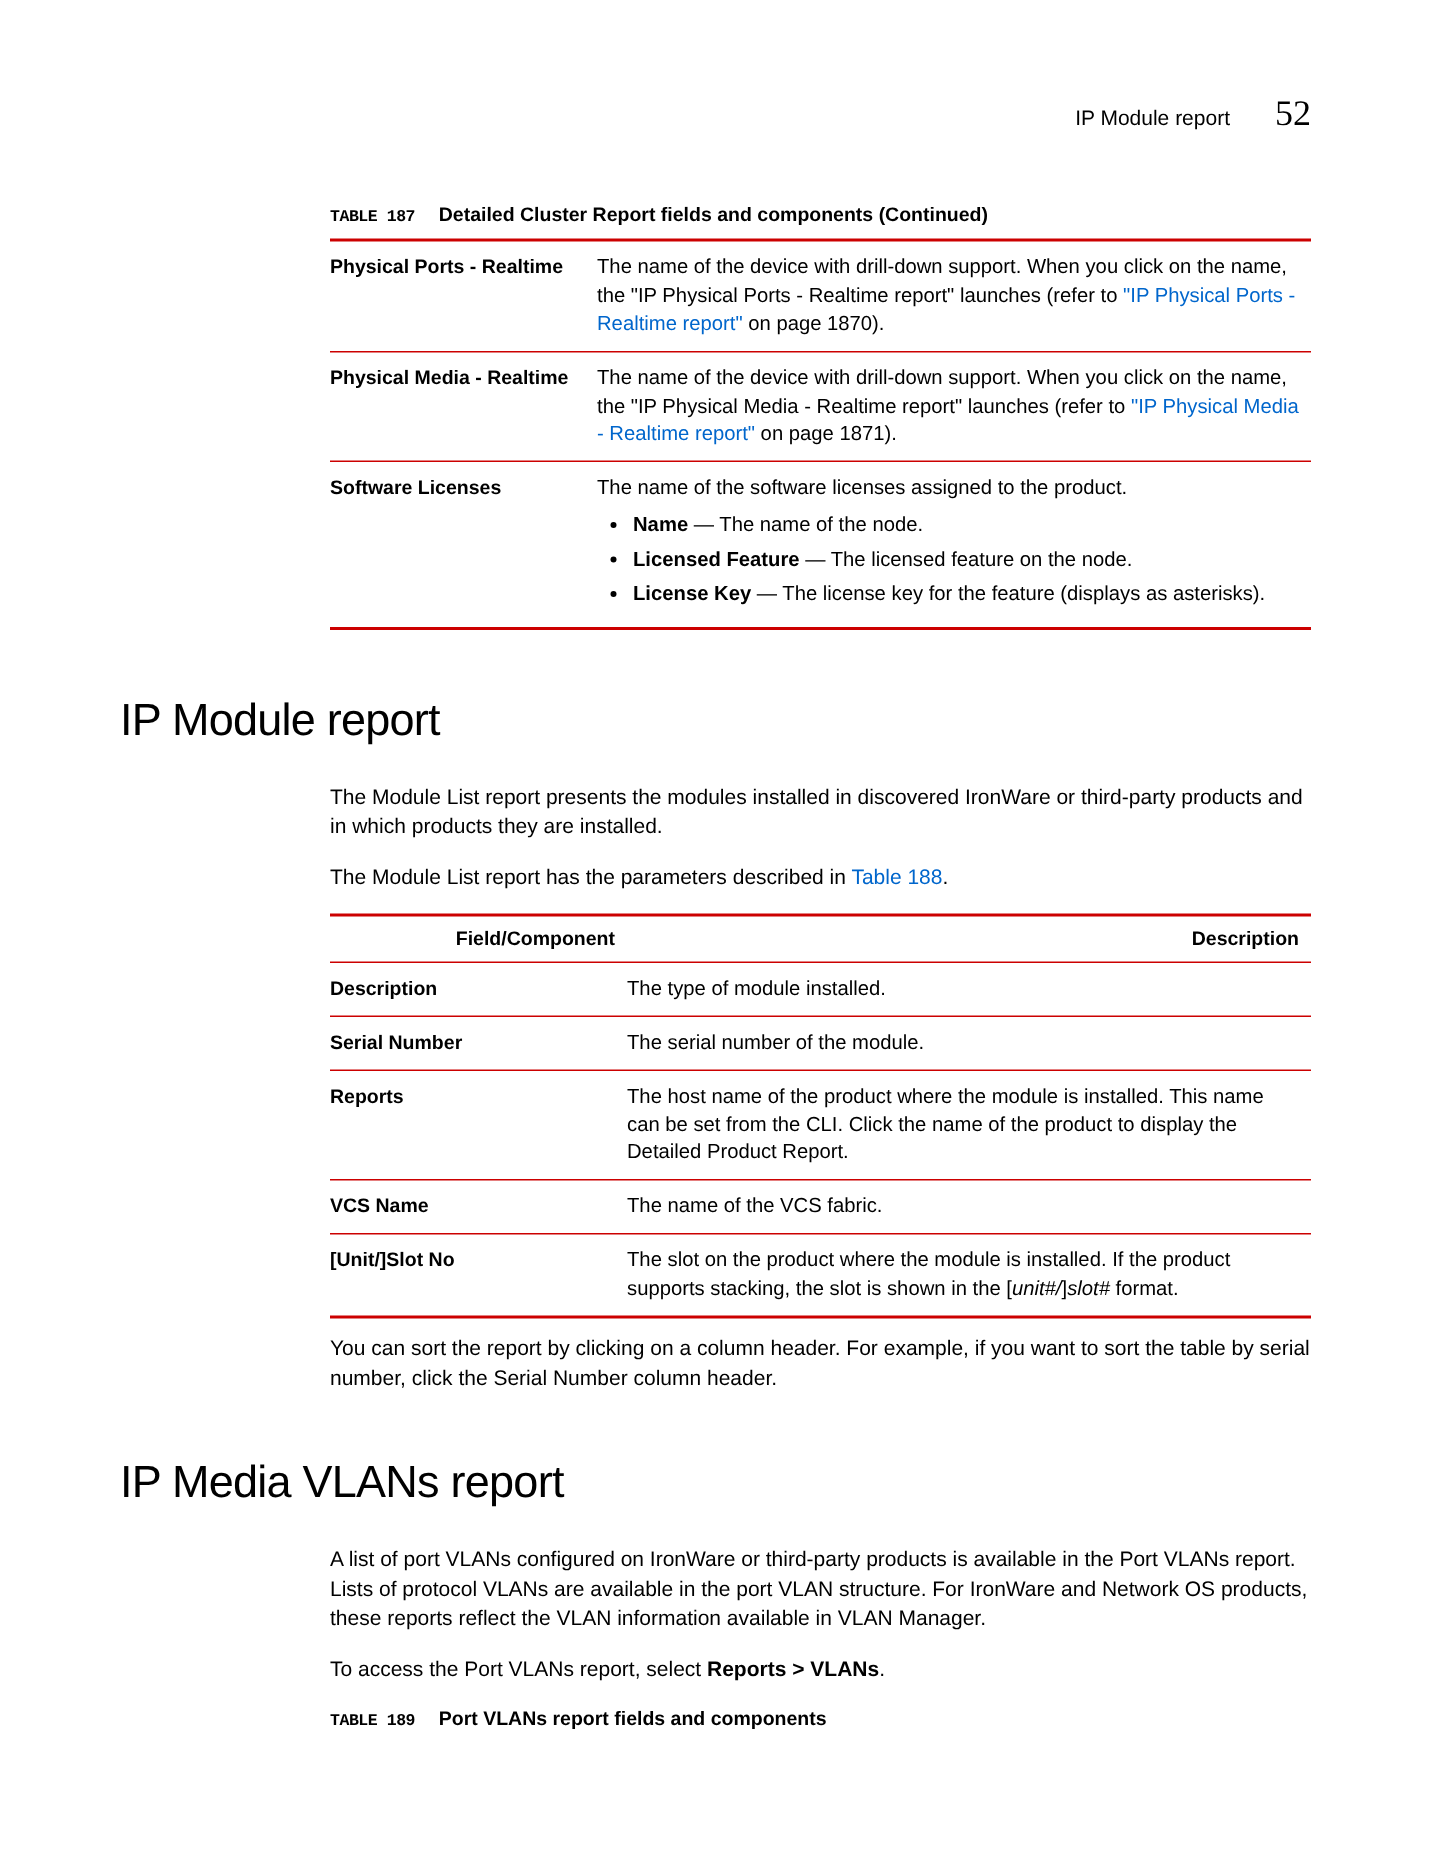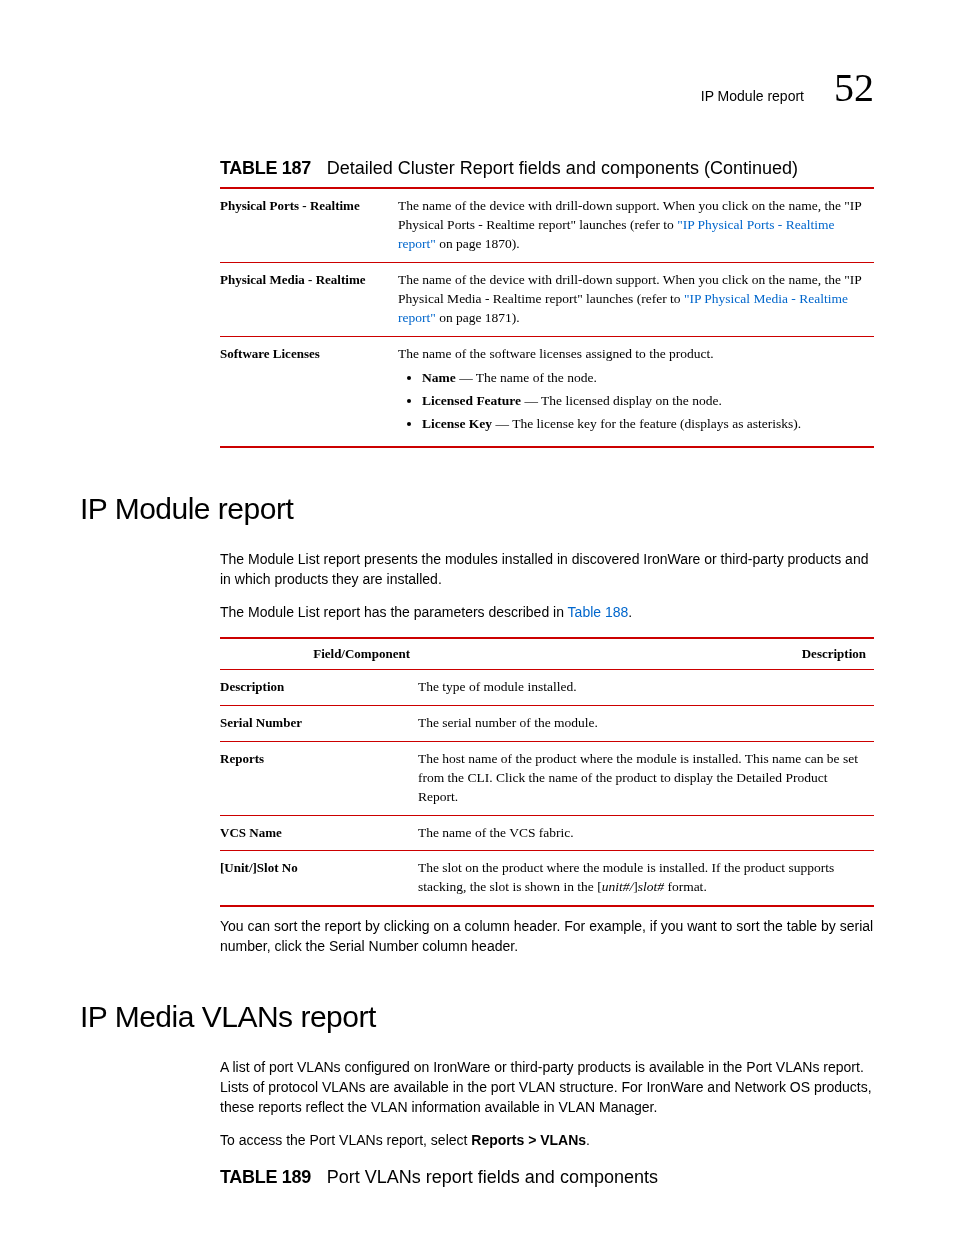--- a/index.html
+++ b/index.html
@@ -14,21 +14,21 @@
   }
   .header-line {
     display: flex;
     justify-content: flex-end;
     align-items: baseline;
     gap: 30px;
     margin-bottom: 40px;
   }
   .chapter-num {
     font-family: Georgia, 'Times New Roman', serif;
-    font-size: 40px;
+    font-size: 24px;
     font-weight: normal;
   }
   .content-block {
     margin-left: 140px;
   }
   h1.section {
     font-family: Arial, Helvetica, sans-serif;
     font-weight: normal;
     font-size: 30px;
     margin: 40px 0 20px 0;
@@ -37,36 +37,35 @@
   p {
     margin: 10px 0 14px 0;
   }
   .tbl-caption {
     font-weight: bold;
     font-size: 13.5px;
     margin-top: 14px;
     margin-bottom: 6px;
   }
   .tbl-caption .cap-label {
-    font-family: Liberation Sans, sans-serif;
-    font-weight: bold;
-    font-size: 18px;
+    font-family: Liberation Mono, monospace;
+    font-weight: bold;
+    font-size: 11px;
     margin-right: 12px;
     letter-spacing: -0.3px;
     margin-top: 10px;
   }
   .tbl-caption .cap-text {
-    font-weight: normal;
-    font-size: 18px;
+    font-weight: bold;
+    font-size: 13px;
   }
   table.doc-table {
     width: 100%;
     border-collapse: collapse;
     font-size: 13.5px;
-    font-family: Liberation Serif, serif;
   }
   table.doc-table th {
     text-align: right;
     font-weight: bold;
     border-top: 2px solid #c00;
     border-bottom: 1px solid #c00;
     padding: 6px 8px 6px 0;
     font-size: 13px;
   }
   table.doc-table td {
@@ -127,21 +126,21 @@
       <td>
         <span>The name of the device with drill-down support. When you click on the name, the "IP Physical Media - Realtime report" launches (refer to </span><span class="link">"IP Physical Media - Realtime report"</span><span> on page 1871).</span>
       </td>
     </tr>
     <tr>
       <td class="col-field">Software Licenses</td>
       <td>
         <span>The name of the software licenses assigned to the product.</span>
         <ul class="bullets">
           <li><span class="bold">Name</span><span> — The name of the node.</span></li>
-          <li><span class="bold">Licensed Feature</span><span> — The licensed display on the node.</span></li>
+          <li><span class="bold">Licensed Feature</span><span> — The licensed feature on the node.</span></li>
           <li><span class="bold">License Key</span><span> — The license key for the feature (displays as asterisks).</span></li>
         </ul>
       </td>
     </tr>
   </tbody>
     </table>
 </div>
 
 <h1 class="section">IP Module report</h1>
 

